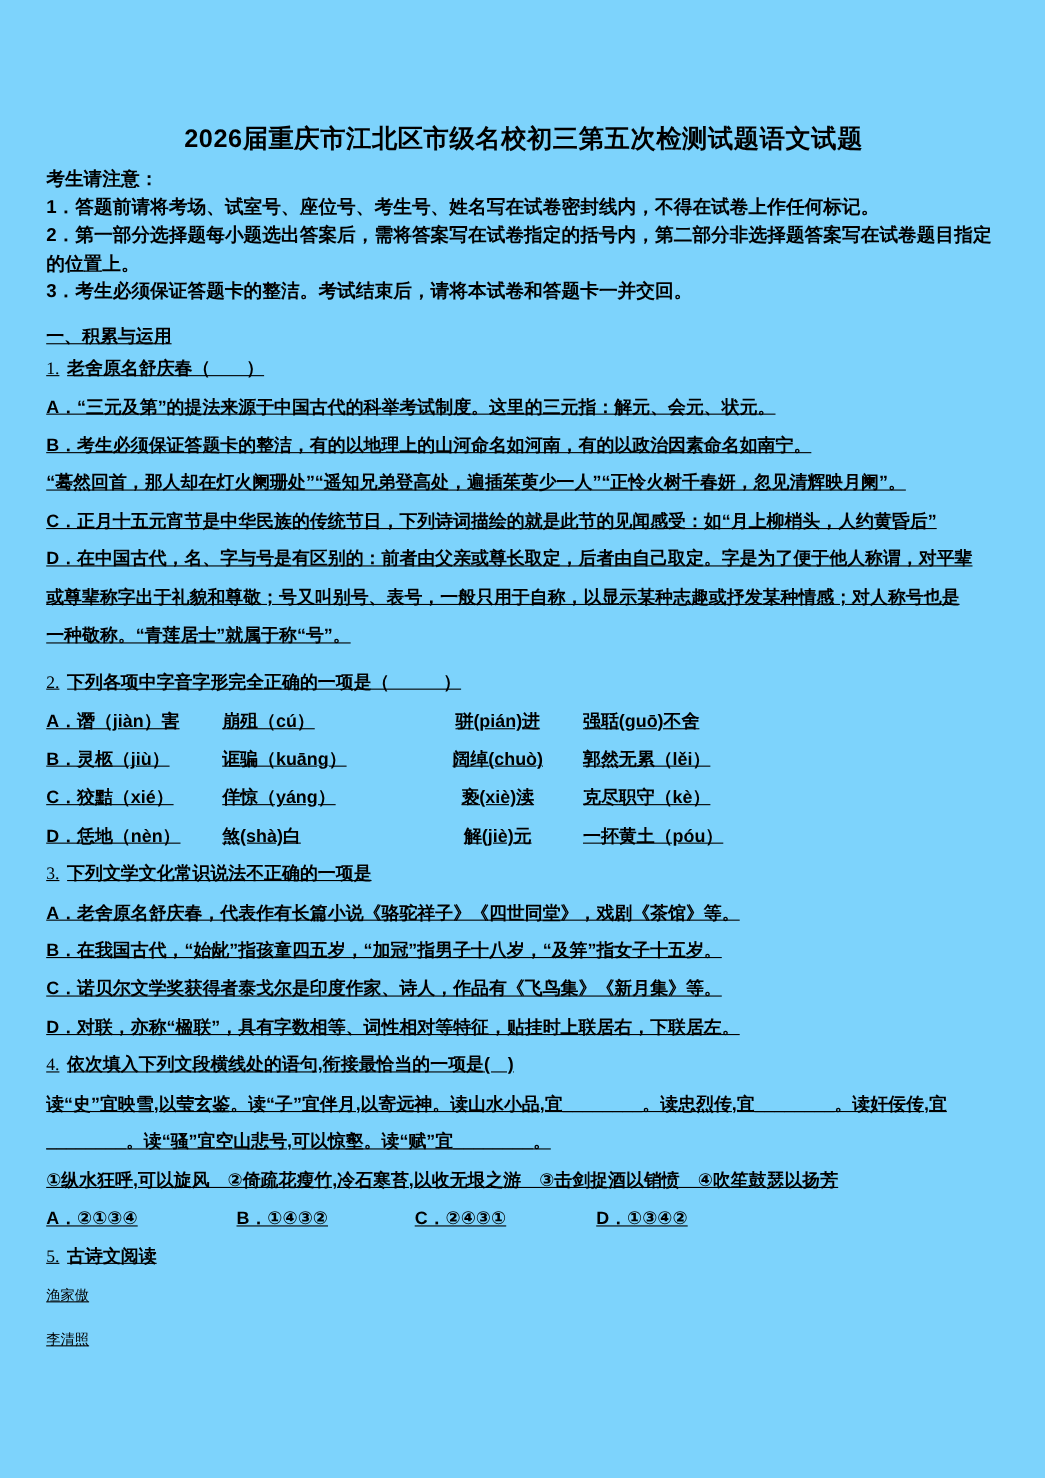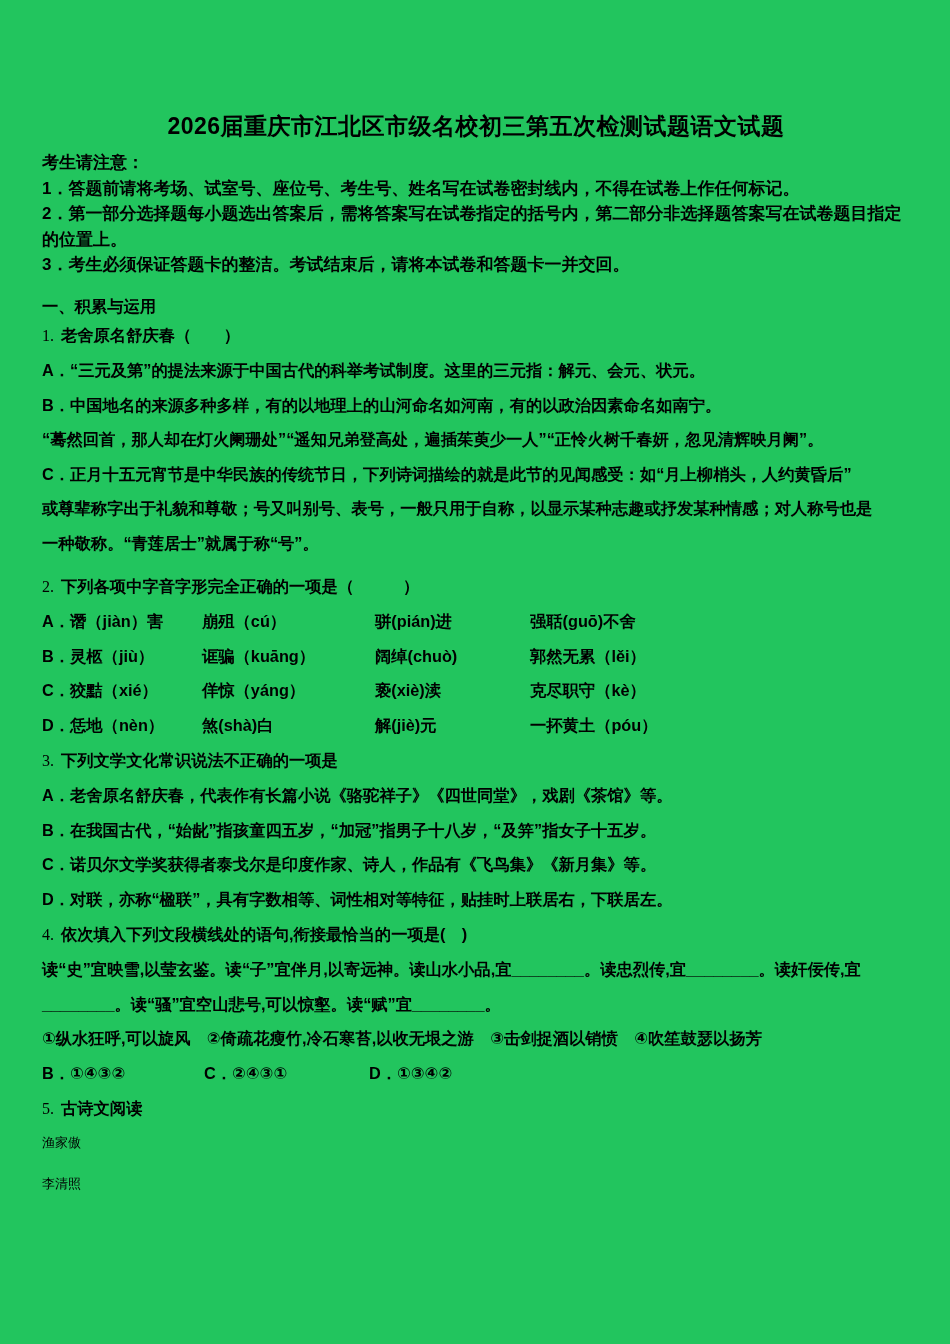--- a/index.html
+++ b/index.html
@@ -1,38 +1,38 @@
 <!DOCTYPE html>
 <html><head>
 <meta charset="utf-8">
 <style>
   html,body{margin:0;padding:0;background:#ffffff;}
   .page{
-    width:950px;height:1344px;background:#22c55e;position:relative;
+    width:950px;height:1344px;background:#7dd3fc;position:relative;
     font-family:"Liberation Sans","DejaVu Sans",sans-serif;color:#000;overflow:hidden;
   }
   .content{padding:0 40px 0 42px;}
   .doc-title{
     text-align:center;font-size:23px;font-weight:700;
     padding-top:112px;line-height:28px;letter-spacing:0.5px;white-space:nowrap;
   }
   .notice{margin-top:10px;font-size:17px;font-weight:700;}
   .notice .nline{line-height:25.5px;white-space:nowrap;}
   .qbody{margin-top:16px;font-size:16.3px;font-weight:700;}
-  .line{line-height:34.6px;white-space:nowrap;}
+  .line{line-height:34.6px;white-space:nowrap;text-decoration:underline;}
   .sec-heading{line-height:24px;}
   .qnum{
     font-family:"Liberation Serif","DejaVu Serif",serif;
     font-weight:400;font-size:16px;margin-right:7px;
   }
   .gap-top{margin-top:8px;}
   .row4{display:flex;}
   .row4 .c0{width:160px;}
   .row4 .c1{width:173px;}
-  .row4 .c2{width:155px;}
+  .row4 .c2{width:155px;text-align:center;}
   .row4 .c3{flex:1;}
   .optrow{display:flex;}
   .optrow .o0{width:173px;}
   .optrow .o1{width:162px;}
   .optrow .o2{width:165px;}
   .optrow .o3{flex:1;}
   .kai{
     font-family:"Liberation Serif","DejaVu Serif",serif;
     font-weight:500;font-size:13px;
   }
@@ -53,23 +53,24 @@
       <div class="nline">的位置上。</div>
       <div class="nline">3．考生必须保证答题卡的整洁。考试结束后，请将本试卷和答题卡一并交回。</div>
     </div>
 
     <div class="qbody">
 
       <div class="line sec-heading">一、积累与运用</div>
 
       <div class="line"><span class="qnum">1.</span><span>老舍原名舒庆春（　　）</span></div>
       <div class="line">A．“三元及第”的提法来源于中国古代的科举考试制度。这里的三元指：解元、会元、状元。</div>
-      <div class="line">B．中国地名的来源多种多样，有的以地理上的山河命名如河南，有的以政治因素命名如南宁。</div>
+      <div class="line">B．考生必须保证答题卡的整洁，有的以地理上的山河命名如河南，有的以政治因素命名如南宁。</div>
       <div class="line">“蓦然回首，那人却在灯火阑珊处”“遥知兄弟登高处，遍插茱萸少一人”“正怜火树千春妍，忽见清辉映月阑”。</div>
       <div class="line">C．正月十五元宵节是中华民族的传统节日，下列诗词描绘的就是此节的见闻感受：如“月上柳梢头，人约黄昏后”</div>
+      <div class="line">D．在中国古代，名、字与号是有区别的：前者由父亲或尊长取定，后者由自己取定。字是为了便于他人称谓，对平辈</div>
       <div class="line">或尊辈称字出于礼貌和尊敬；号又叫别号、表号，一般只用于自称，以显示某种志趣或抒发某种情感；对人称号也是</div>
       <div class="line">一种敬称。“青莲居士”就属于称“号”。</div>
 
       <div class="line gap-top"><span class="qnum">2.</span><span>下列各项中字音字形完全正确的一项是（　　　）</span></div>
       <div class="line row4">
         <span class="c0">A．谮（jiàn）害</span>
         <span class="c1">崩殂（cú）</span>
         <span class="c2">骈(pián)进</span>
         <span class="c3">强聒(guō)不舍</span>
       </div>
@@ -96,20 +97,21 @@
       <div class="line">A．老舍原名舒庆春，代表作有长篇小说《骆驼祥子》《四世同堂》，戏剧《茶馆》等。</div>
       <div class="line">B．在我国古代，“始龀”指孩童四五岁，“加冠”指男子十八岁，“及笄”指女子十五岁。</div>
       <div class="line">C．诺贝尔文学奖获得者泰戈尔是印度作家、诗人，作品有《飞鸟集》《新月集》等。</div>
       <div class="line">D．对联，亦称“楹联”，具有字数相等、词性相对等特征，贴挂时上联居右，下联居左。</div>
 
       <div class="line"><span class="qnum">4.</span><span>依次填入下列文段横线处的语句,衔接最恰当的一项是(　)</span></div>
       <div class="line">读“史”宜映雪,以莹玄鉴。读“子”宜伴月,以寄远神。读山水小品,宜________。读忠烈传,宜________。读奸佞传,宜</div>
       <div class="line">________。读“骚”宜空山悲号,可以惊壑。读“赋”宜________。</div>
       <div class="line">①纵水狂呼,可以旋风　②倚疏花瘦竹,冷石寒苔,以收无垠之游　③击剑捉酒以销愤　④吹笙鼓瑟以扬芳</div>
       <div class="line optrow">
+        <span class="o0">A．②①③④</span>
         <span class="o1">B．①④③②</span>
         <span class="o2">C．②④③①</span>
         <span class="o3">D．①③④②</span>
       </div>
 
       <div class="line"><span class="qnum">5.</span><span>古诗文阅读</span></div>
       <div class="line kai">渔家傲</div>
       <div class="line kai kai-author">李清照</div>
 
     </div>

